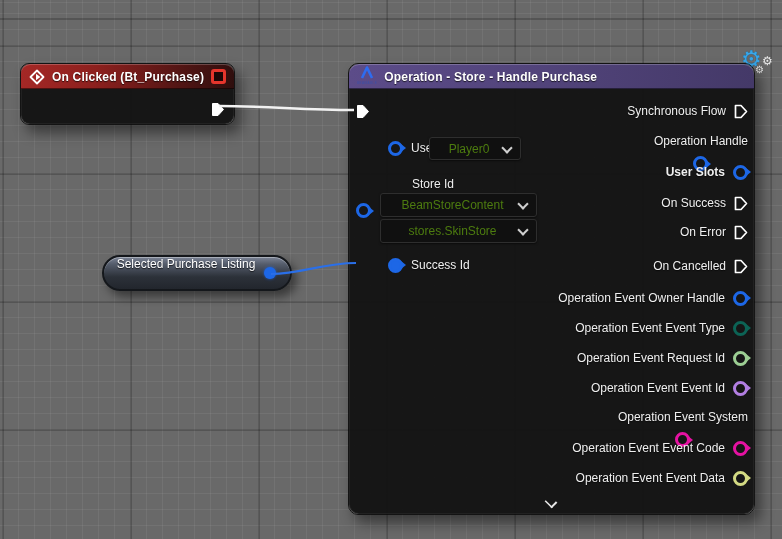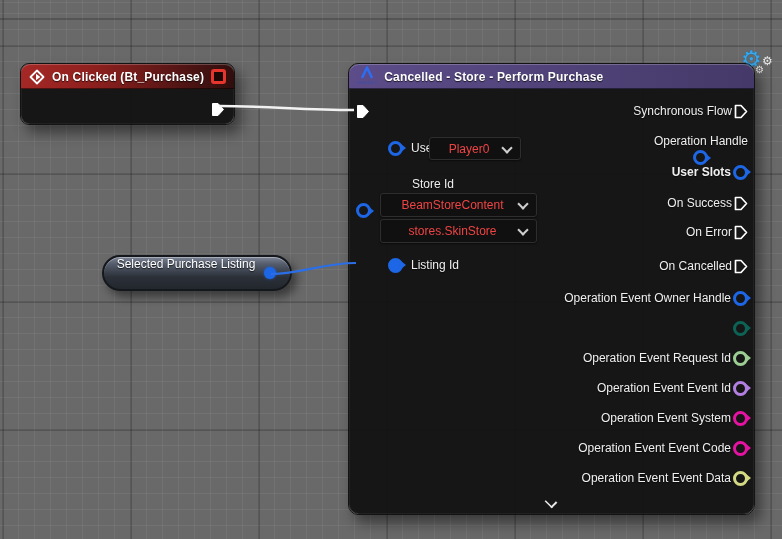--- a/index.html
+++ b/index.html
@@ -31,36 +31,36 @@
 
   
   .main-node{left:348px;top:63px;width:405px;height:450px;border-radius:10px;}
   .main-node .node-body{border-radius:10px;}
   .main-hdr{background:linear-gradient(90deg,#5c4c89 0%,#52447b 45%,#443968 100%);
         border-radius:10px 10px 0 0;}
   .logo{display:flex;flex-direction:column;align-items:center;line-height:8px;}
   .logo-sub{font-size:3px;color:#3a4fa8;letter-spacing:.5px;}
 
   
-  .orow{position:absolute;right:6px;height:16px;display:flex;align-items:center;gap:2px;}
+  .orow{position:absolute;right:6px;height:16px;display:flex;align-items:center;gap:8px;}
   .olabel{color:#efefef;font-size:12px;white-space:nowrap;text-shadow:0 1px 1px rgba(0,0,0,0.6);}
   .irow{position:absolute;left:7px;height:16px;display:flex;align-items:center;gap:8px;padding-left:32px;}
   .ilabel{color:#efefef;font-size:12px;white-space:nowrap;text-shadow:0 1px 1px rgba(0,0,0,0.6);}
 
   .cpin{position:relative;width:9px;height:9px;border:3px solid var(--pc,#1d67e6);
         border-radius:50%;display:inline-block;flex:0 0 auto;}
   .cpin.filled{background:var(--pc,#1d67e6);}
   .cpin::after{content:"";position:absolute;left:10px;top:50%;transform:translateY(-50%);
         border-left:5px solid var(--pc,#1d67e6);border-top:4px solid transparent;
         border-bottom:4px solid transparent;}
   .execpin{flex:0 0 auto;display:block;}
 
   
   .dd{position:absolute;background:#101010;border:1px solid #2e2e2e;border-radius:3px;
-      display:flex;align-items:center;justify-content:center;color:#ef4444;font-size:12px;
+      display:flex;align-items:center;justify-content:center;color:#4d7c0f;font-size:12px;
       box-shadow:0 1px 2px rgba(0,0,0,0.5);}
   .chev{position:absolute;right:9px;top:50%;width:6px;height:6px;margin-top:-5px;
       border-right:2px solid #cfcfcf;border-bottom:2px solid #cfcfcf;transform:rotate(45deg);}
   .dd-text{padding-right:12px;}
 
   
   .expand{position:absolute;left:196px;top:432px;width:12px;height:12px;}
   .expand::before{content:"";position:absolute;left:1px;top:1px;width:8px;height:8px;
       border-right:2.6px solid #e8e8e8;border-bottom:2.6px solid #e8e8e8;transform:rotate(45deg) scale(1,0.8);}
 
@@ -104,21 +104,21 @@
 
   <div class="node main-node z2">
     <div class="node-body"></div>
     <div class="hdr main-hdr">
       <span class="logo">
         <svg width="16" height="13" viewBox="0 0 16 13">
           <path d="M3 12 L8 1.5 L13 12" fill="none" stroke="#2e6cf0" stroke-width="2.6" stroke-linejoin="round"></path>
         </svg>
         <span class="logo-sub">BEAMABLE</span>
       </span>
-      <span class="hdr-title">Cancelled - Store - Perform Purchase</span>
+      <span class="hdr-title">Operation - Store - Handle Purchase</span>
     </div>
 
     <svg class="execpin" style="position:absolute;left:7px;top:40px;" width="14" height="15" viewBox="0 0 14 15">
       <path d="M1.5 1.5 L7 1.5 L12.5 7.5 L7 13.5 L1.5 13.5 Z" fill="#ffffff" stroke="#ffffff" stroke-width="1" stroke-linejoin="round"></path>
     </svg>
 
     <div class="irow" style="top:76px;">
       <span class="cpin" style="--pc: #1d67e6;"></span>
       <span class="ilabel">User Slot</span>
     </div>
@@ -135,21 +135,21 @@
       <span class="dd-text">stores.SkinStore</span>
       <span class="chev"></span>
     </div>
     <div class="dd" style="left:31px;top:129px;width:155px;height:22px;">
       <span class="dd-text">BeamStoreContent</span>
       <span class="chev"></span>
     </div>
 
     <div class="irow" style="top:193px;">
       <span class="cpin filled" style="--pc: #1d67e6;"></span>
-      <span class="ilabel">Listing Id</span>
+      <span class="ilabel">Success Id</span>
     </div>
 
     <div class="orow" style="top:39px;">
       <span class="olabel">Synchronous Flow</span>
       <svg class="execpin" width="14" height="15" viewBox="0 0 14 15">
         <path d="M1.5 1.5 L7 1.5 L12.5 7.5 L7 13.5 L1.5 13.5 Z" fill="none" stroke="#ffffff" stroke-width="1.7" stroke-linejoin="round"></path>
         </svg>
     </div>
     <div class="orow" style="top:70px;flex-direction:column;">
       <span class="olabel">Operation Handle</span>
@@ -175,31 +175,32 @@
       <span class="olabel">On Cancelled</span>
       <svg class="execpin" width="14" height="15" viewBox="0 0 14 15">
         <path d="M1.5 1.5 L7 1.5 L12.5 7.5 L7 13.5 L1.5 13.5 Z" fill="none" stroke="#ffffff" stroke-width="1.7" stroke-linejoin="round"></path>
         </svg>
     </div>
     <div class="orow" style="top:226px;">
       <span class="olabel">Operation Event Owner Handle</span>
       <span class="cpin" style="--pc: #1d67e6;"></span>
     </div>
     <div class="orow" style="top:256px;">
+      <span class="olabel">Operation Event Event Type</span>
       <span class="cpin" style="--pc: #0c6355;"></span>
     </div>
     <div class="orow" style="top:286px;">
       <span class="olabel">Operation Event Request Id</span>
       <span class="cpin" style="--pc: #9cce93;"></span>
     </div>
     <div class="orow" style="top:316px;">
       <span class="olabel">Operation Event Event Id</span>
       <span class="cpin" style="--pc: #b27ee2;"></span>
     </div>
-    <div class="orow" style="top:346px;">
+    <div class="orow" style="top:346px;flex-direction:column;">
       <span class="olabel">Operation Event System</span>
       <span class="cpin" style="--pc: #e512a2;"></span>
     </div>
     <div class="orow" style="top:376px;">
       <span class="olabel">Operation Event Event Code</span>
       <span class="cpin" style="--pc: #e512a2;"></span>
     </div>
     <div class="orow" style="top:406px;">
       <span class="olabel">Operation Event Event Data</span>
       <span class="cpin" style="--pc: #d3da83;"></span>

